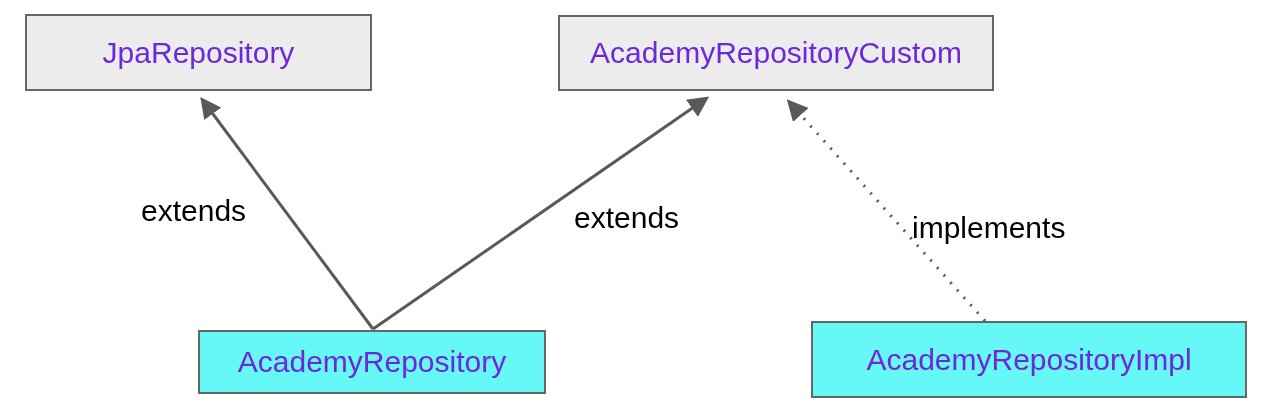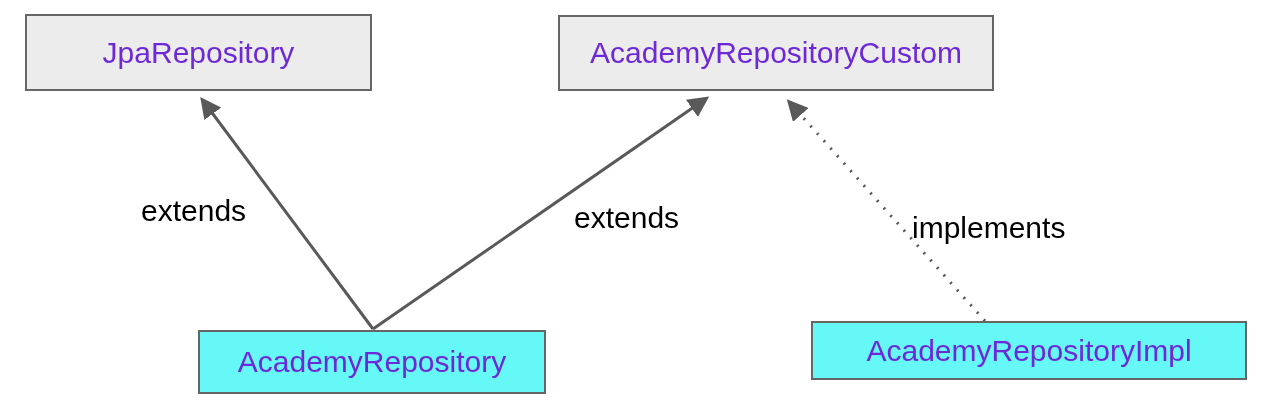--- a/index.html
+++ b/index.html
@@ -36,21 +36,21 @@
     display: flex;
     align-items: center;
     justify-content: center;
     font-size: 30px;
     color: #6d28d9;
     white-space: nowrap;
   }
   .node-jpa          { left: 25px;  top: 14px;  width: 347px; height: 77px; }
   .node-custom       { left: 558px; top: 15px;  width: 436px; height: 76px; }
   .node-academy      { left: 198px; top: 330px; width: 348px; height: 64px; }
-  .node-impl         { left: 811px; top: 321px; width: 436px; height: 59px; }
+  .node-impl         { left: 811px; top: 321px; width: 436px; height: 77px; }
   .edge-label {
     position: absolute;
     font-size: 30px;
     color: #000000;
     white-space: nowrap;
     line-height: 1.1;
   }
   .label-extends-1   { left: 141px; top: 194px; }
   .label-extends-2   { left: 574px; top: 201px; }
   .label-implements  { left: 912px; top: 175px; margin-top: 36px; }

